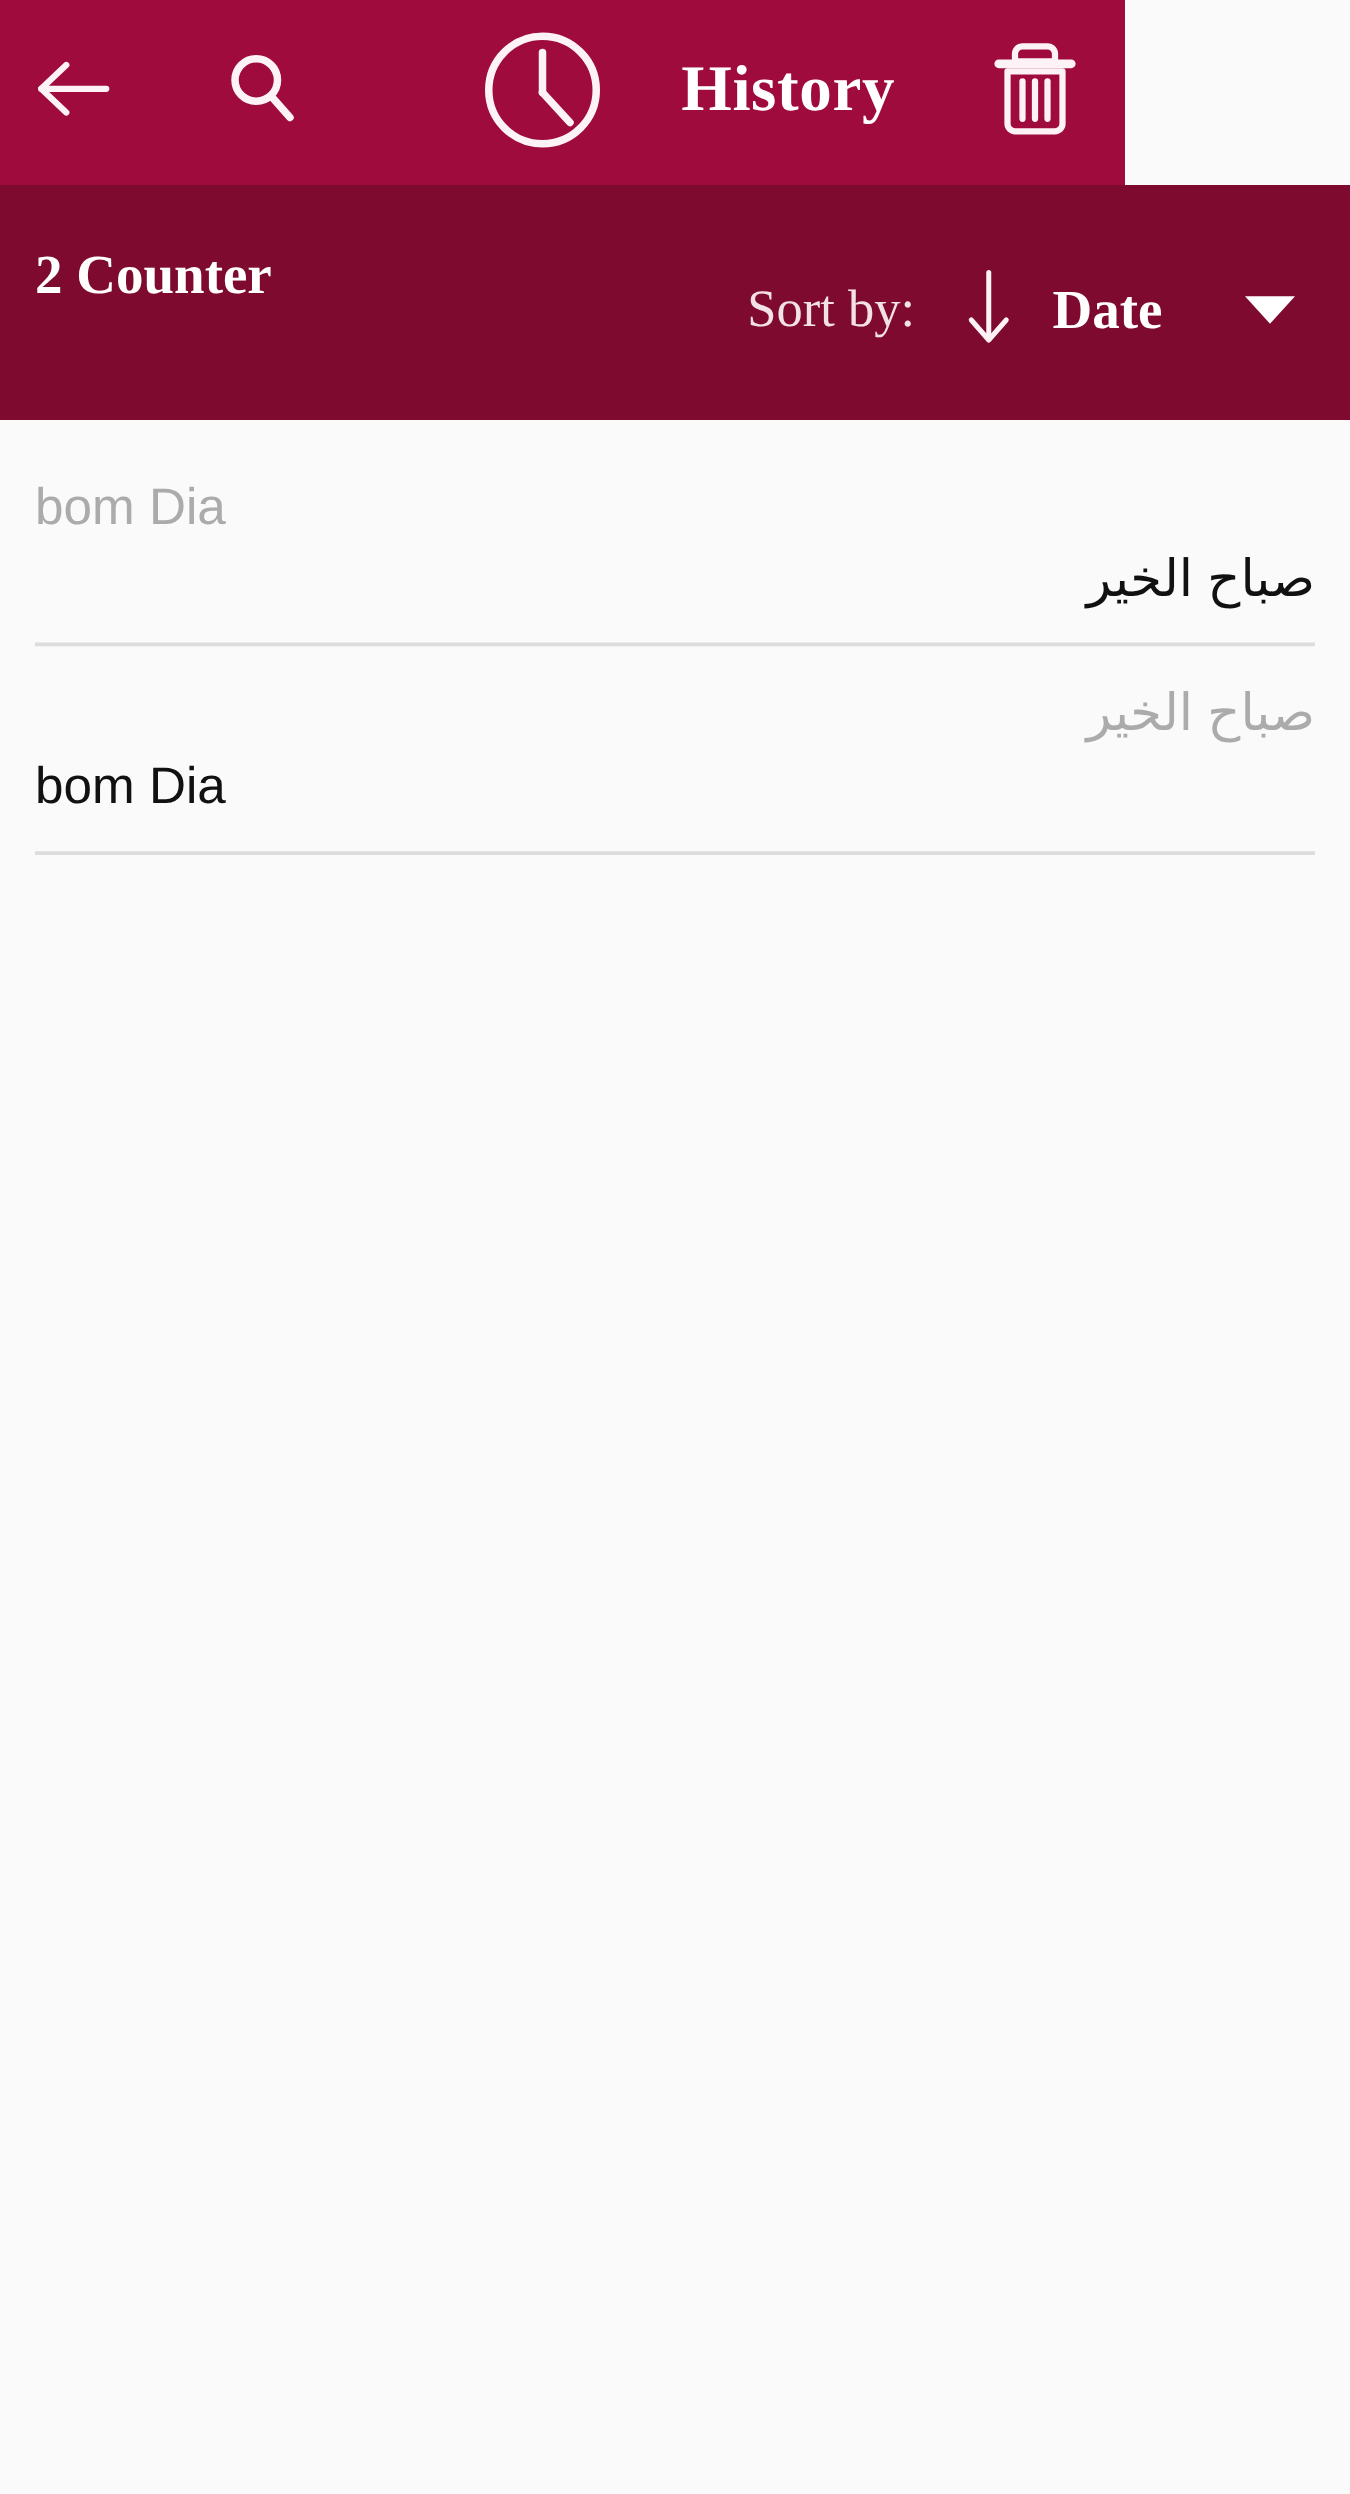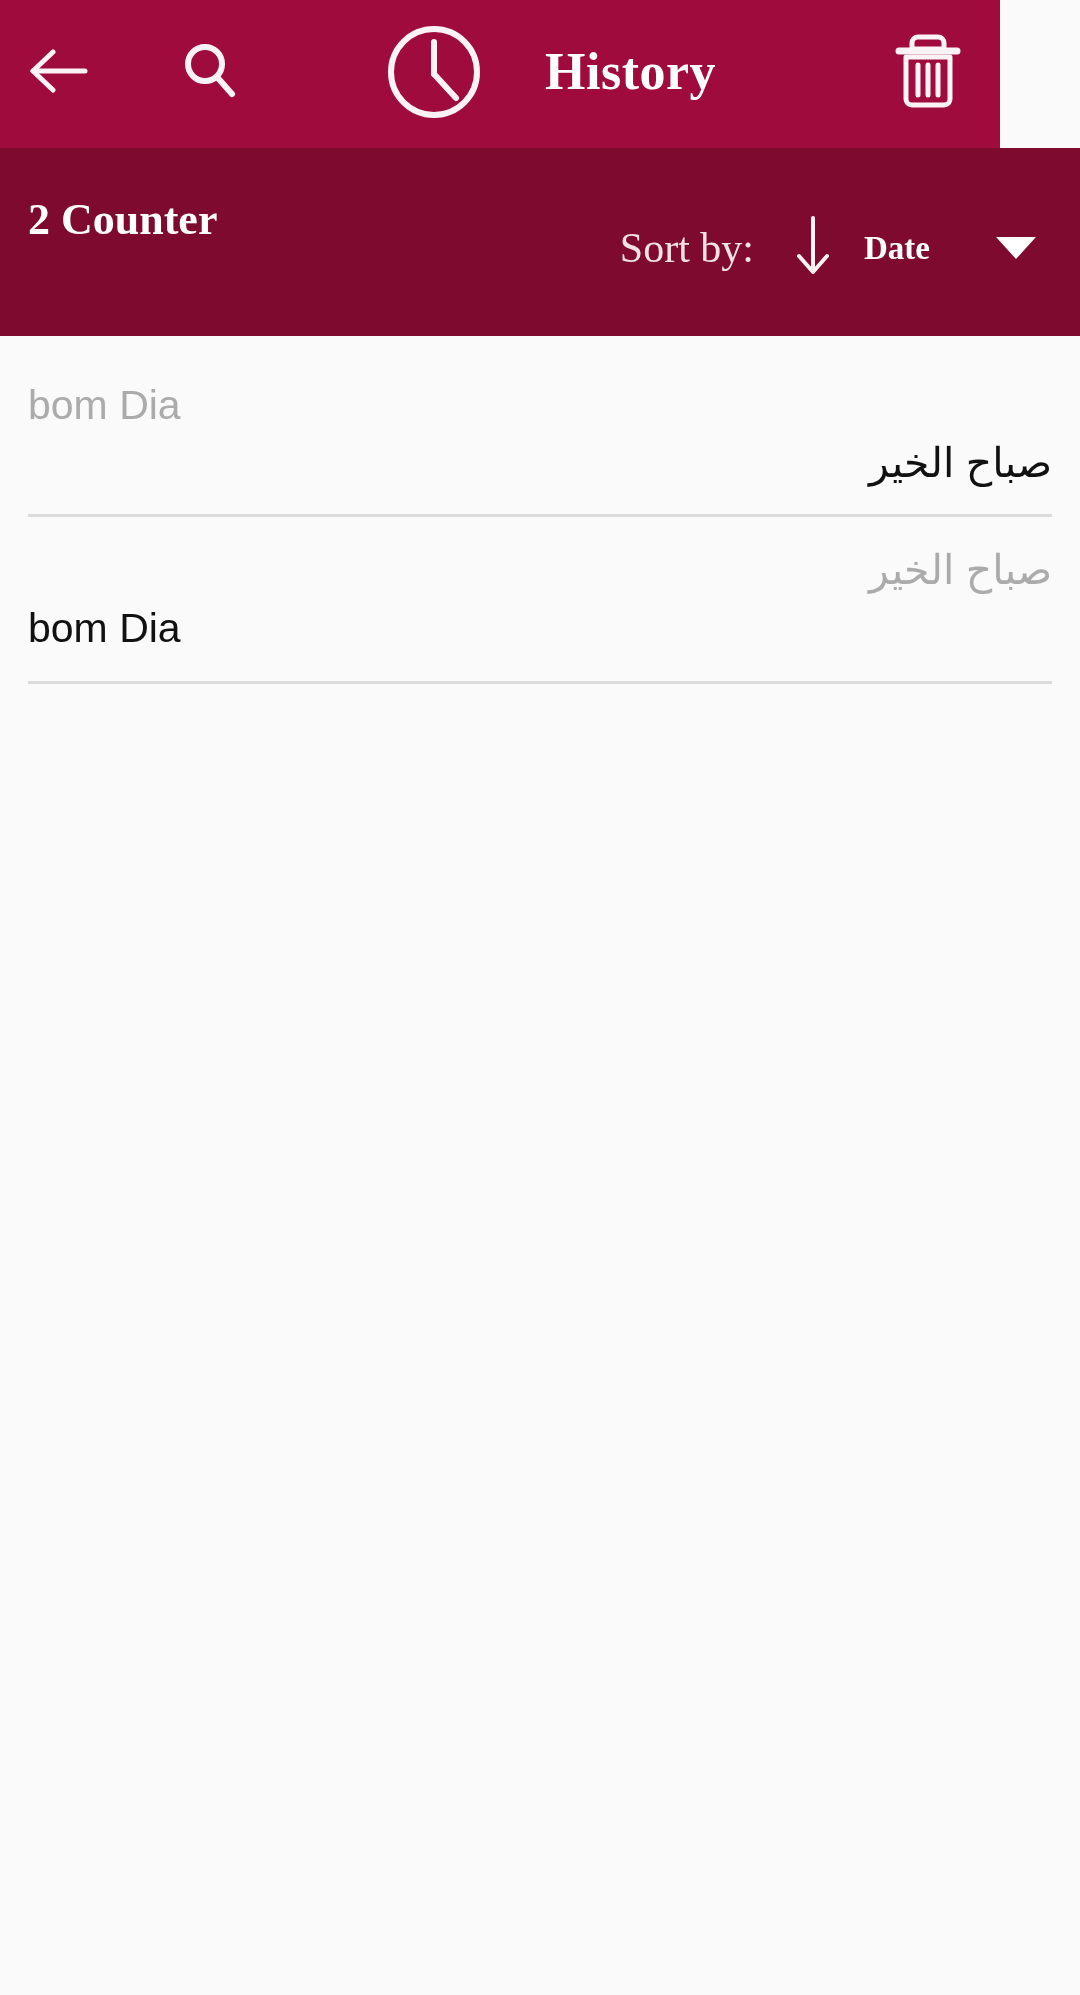--- a/index.html
+++ b/index.html
@@ -6,21 +6,21 @@
   html, body { width:1080px; height:1995px; }
   body {
     background:#FAFAFA;
     font-family:"Liberation Sans", sans-serif;
     overflow:hidden;
   }
 
   
   .appbar{
     position:relative;
-    width:1000px; height:148px;
+    width:900px; height:148px;
     background:#9E0B3C;
     display:flex; align-items:center;
   }
   .ab-back{ position:absolute; left:28px; top:42px; width:62px; height:62px;
             display:flex; align-items:center; justify-content:center; }
   .ab-search{ position:absolute; left:178px; top:42px; width:62px; height:62px;
             display:flex; align-items:center; justify-content:center; }
   .ab-clock{ position:absolute; left:382px; top:22px; width:104px; height:104px;
             display:flex; align-items:center; justify-content:center; }
   .ab-title{
@@ -50,21 +50,21 @@
     display:flex; align-items:center;margin-top:28px;
   }
   .sort-label{
     font-family:"Liberation Serif", serif;
     font-size:42px; color:#F2E2E8; line-height:52px;
     white-space:nowrap;
   }
   .sort-arrow{ margin-left:38px; margin-right:30px; display:flex; align-items:center; }
   .sort-value{
     font-family:"Liberation Serif", serif;
-    font-weight:bold; font-size:33px; color:#FFFFFF;
+    font-weight:bold; font-size:44px; color:#FFFFFF;
     line-height:52px; white-space:nowrap;
   }
   .sort-caret{ margin-left:66px; margin-right:44px; display:flex; align-items:center; }
   .caret-tri{
     width:0; height:0;
     border-left:20px solid transparent;
     border-right:20px solid transparent;
     border-top:22px solid #FFFFFF;
   }
 

